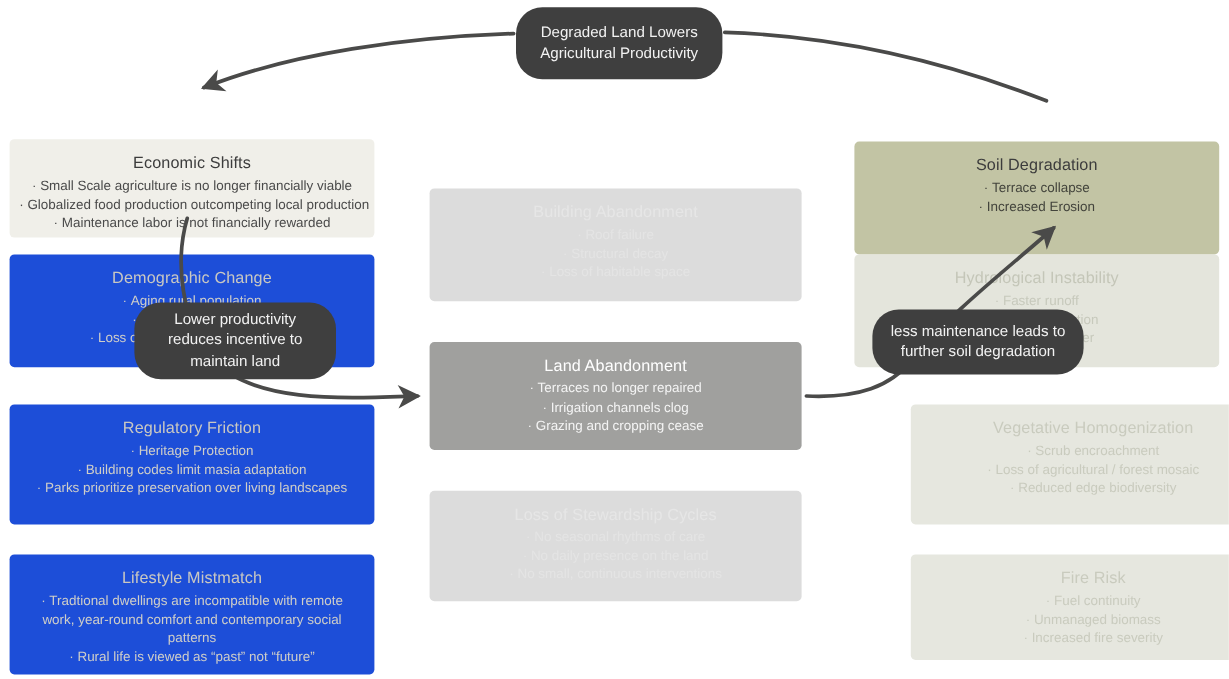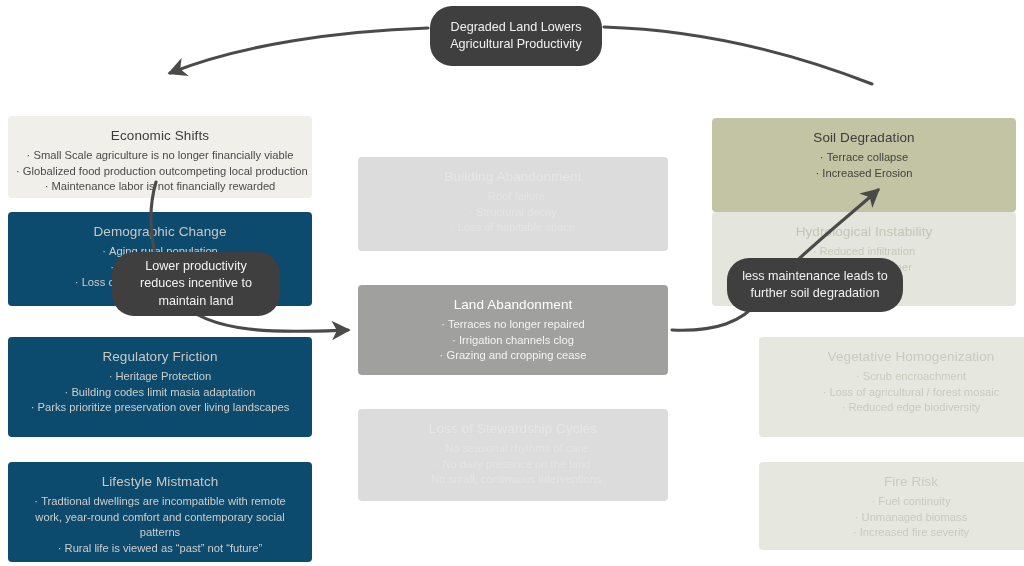--- a/index.html
+++ b/index.html
@@ -44,21 +44,21 @@
     white-space: nowrap;
   }
   .node li::before { content: "\00b7\00a0"; }
   .node li.wrap { white-space: normal; }
 
   
   .cream   { background: #f0efe9; }
   .cream .n-title { color: #3c3c3c; }
   .cream li       { color: #4a4a4a; }
 
-  .cream-faded { background: #0c4a6e; }
+  .cream-faded { background: #1d4ed8; }
   .cream-faded .n-title { color: #c9c8c2; }
   .cream-faded li       { color: #cfcec8; }
 
   .grey-active { background: #a0a09e; }
   .grey-active .n-title { color: #ffffff; }
   .grey-active li       { color: #f4f4f4; }
 
   .grey-ghost { background: #dcdcdc; }
   .grey-ghost .n-title { color: #e6e6e6; }
   .grey-ghost li       { color: #e4e4e4; }
@@ -178,20 +178,21 @@
     <div class="n-title">Soil Degradation</div>
     <ul>
       <li>Terrace collapse</li>
       <li>Increased Erosion</li>
     </ul>
   </div>
 
   <div class="node olive-faded" style="left:712px; top:212px; width:304px; height:94px;">
     <div class="n-title">Hydrological Instability</div>
     <ul>
+      <li>Faster runoff</li>
       <li>Reduced infiltration</li>
       <li>Drier late summer</li>
     </ul>
   </div>
 
   <div class="node olive-ghost" style="left:712px; top:337px; width:304px; height:100px;">
     <div class="n-title">Vegetative Homogenization</div>
     <ul>
       <li>Scrub encroachment</li>
       <li>Loss of agricultural / forest mosaic</li>

